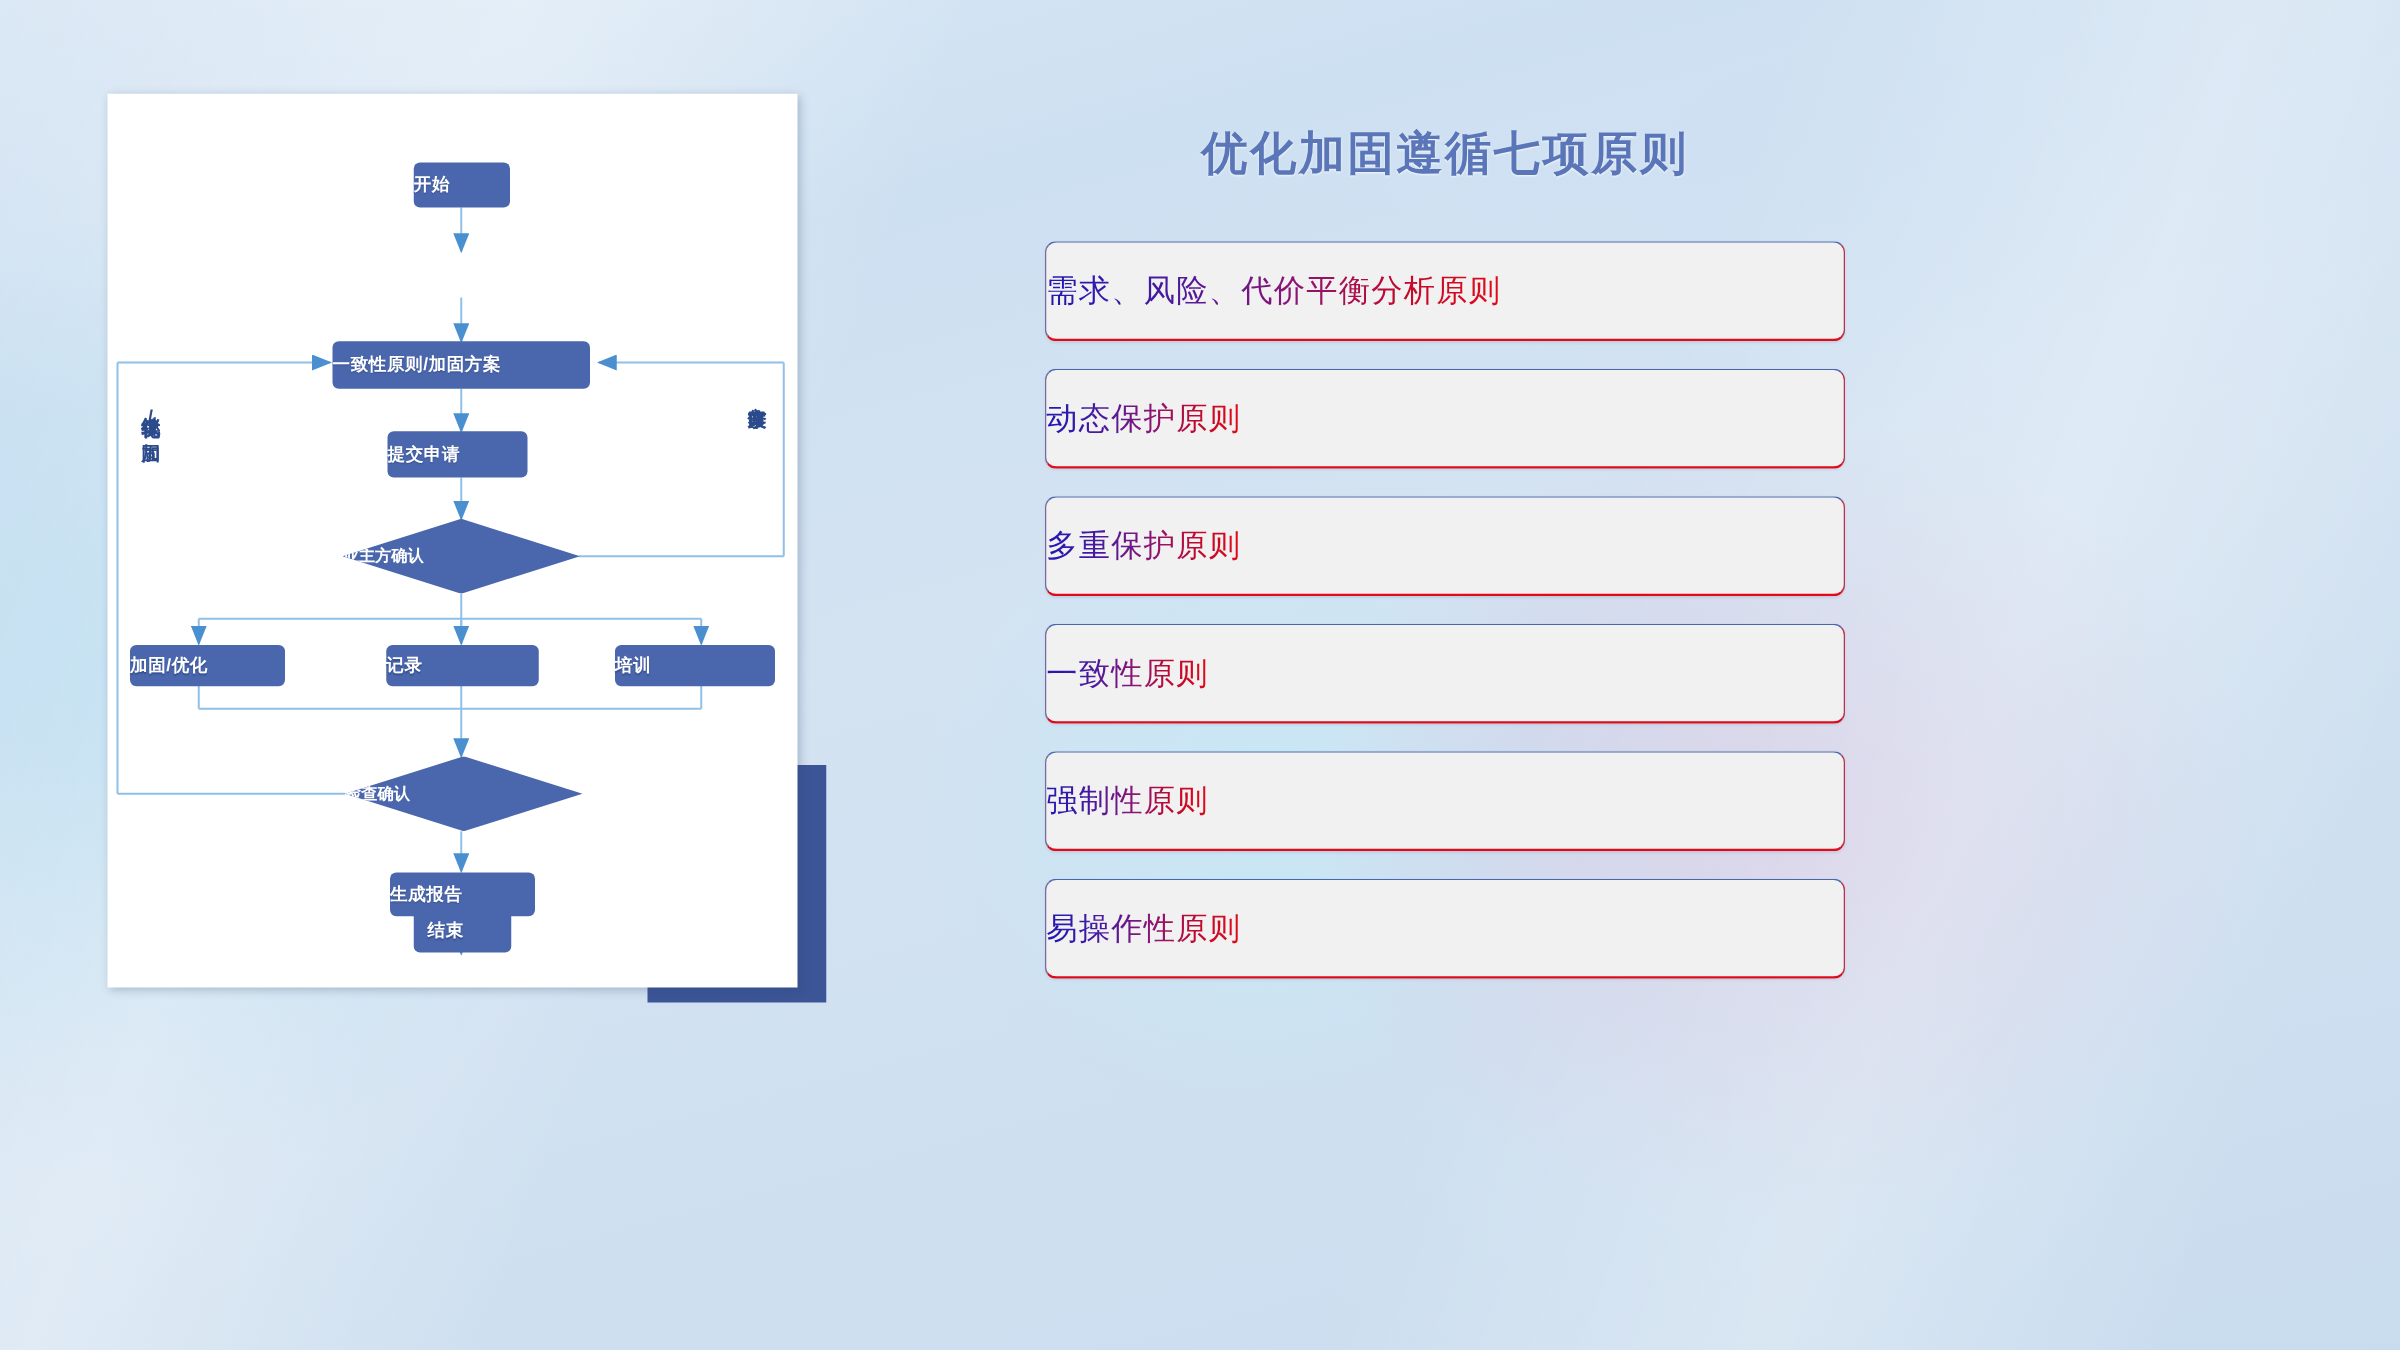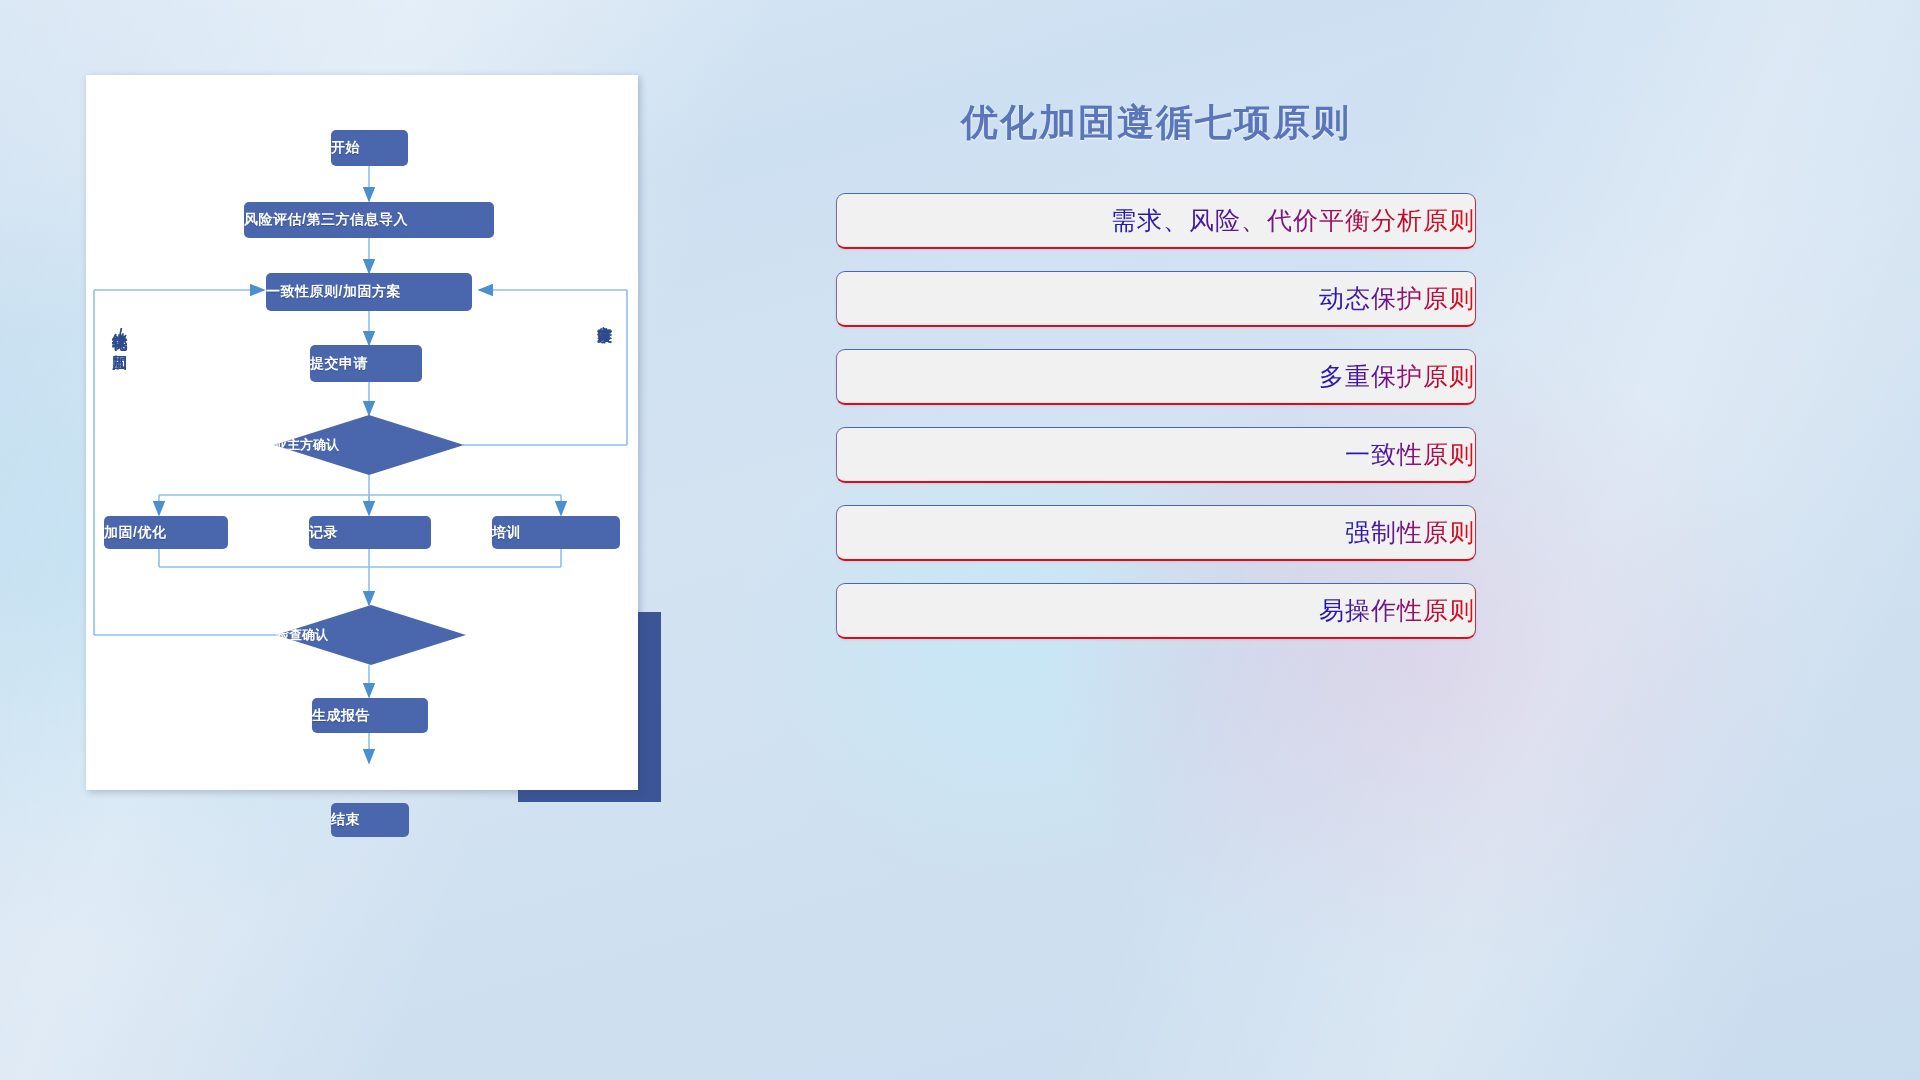--- a/index.html
+++ b/index.html
@@ -112,31 +112,31 @@
     letter-spacing: 2px;
     text-shadow: 0 1px 2px rgba(255,255,255,0.8);
   }
   #principle-list {
     position: absolute;
     left: 0; top: 113px;
     width: 640px;
   }
   .principle {
     position: relative;
-    height: 56px;
+    height: 80px;
     margin-bottom: 22px;
     background: #f1f1f1;
     border-radius: 9px;
     border-top: 1.6px solid #4a67ad;
     border-left: 1.6px solid #7a6aa0;
     border-right: 1.6px solid #b9304a;
     border-bottom: 2.4px solid #e10a18;
     display: flex;
     align-items: center;
-    justify-content: flex-end;
+    justify-content: flex-start;
     box-shadow: 0 1px 2px rgba(60,80,130,0.12);
   }
   .principle-text {
     font-size: 25px;
     font-weight: normal;
     letter-spacing: 1px;
     background: linear-gradient(90deg, #1f18b4 0%, #4a1a9e 28%, #8d1472 55%, #c0092c 78%, #e10a18 100%);
     -webkit-background-clip: text;
     background-clip: text;
     color: transparent;
@@ -193,23 +193,20 @@
       <line x1="377" y1="370" x2="541" y2="370"></line>
       <line x1="541" y1="370" x2="541" y2="215"></line>
       <line x1="541" y1="215" x2="393" y2="215" marker-end="url(#ah)"></line>
     </g>
   </svg>
 
   <div class="node" style="left:245px; top:55px; width:77px; height:36px;">
     <span>开始</span>
   </div>
 
-  <div class="node" style="left:158px; top:127px; width:250px; height:36px;">
-    <span>风险评估/第三方信息导入</span>
-  </div>
 
   <div class="node" style="left:180px; top:198px; width:206px; height:38px;">
     <span>一致性原则/加固方案</span>
   </div>
 
   <div class="node" style="left:224px; top:270px; width:112px; height:37px;">
     <span>提交申请</span>
   </div>
 
   <div class="diamond" style="left:188px; top:340px; width:190px; height:60px;">
@@ -229,21 +226,21 @@
   </div>
 
   <div class="diamond" style="left:190px; top:530px; width:190px; height:60px;">
     <span>检查确认</span>
   </div>
 
   <div class="node" style="left:226px; top:623px; width:116px; height:35px;">
     <span>生成报告</span>
   </div>
 
-  <div class="node" style="left:245px; top:728px; width:78px; height:34px;">
+  <div class="node" style="left:245px; top:653px; width:78px; height:34px;padding-left:11px;">
     <span>结束</span>
   </div>
 
   <div class="vlabel" style="left:26px; top:246px;">继续优化/加固</div>
 
   <div class="vlabel" style="left:511px; top:238px;">方案修改</div>
 
 </div>
 
 <div id="right-panel">

